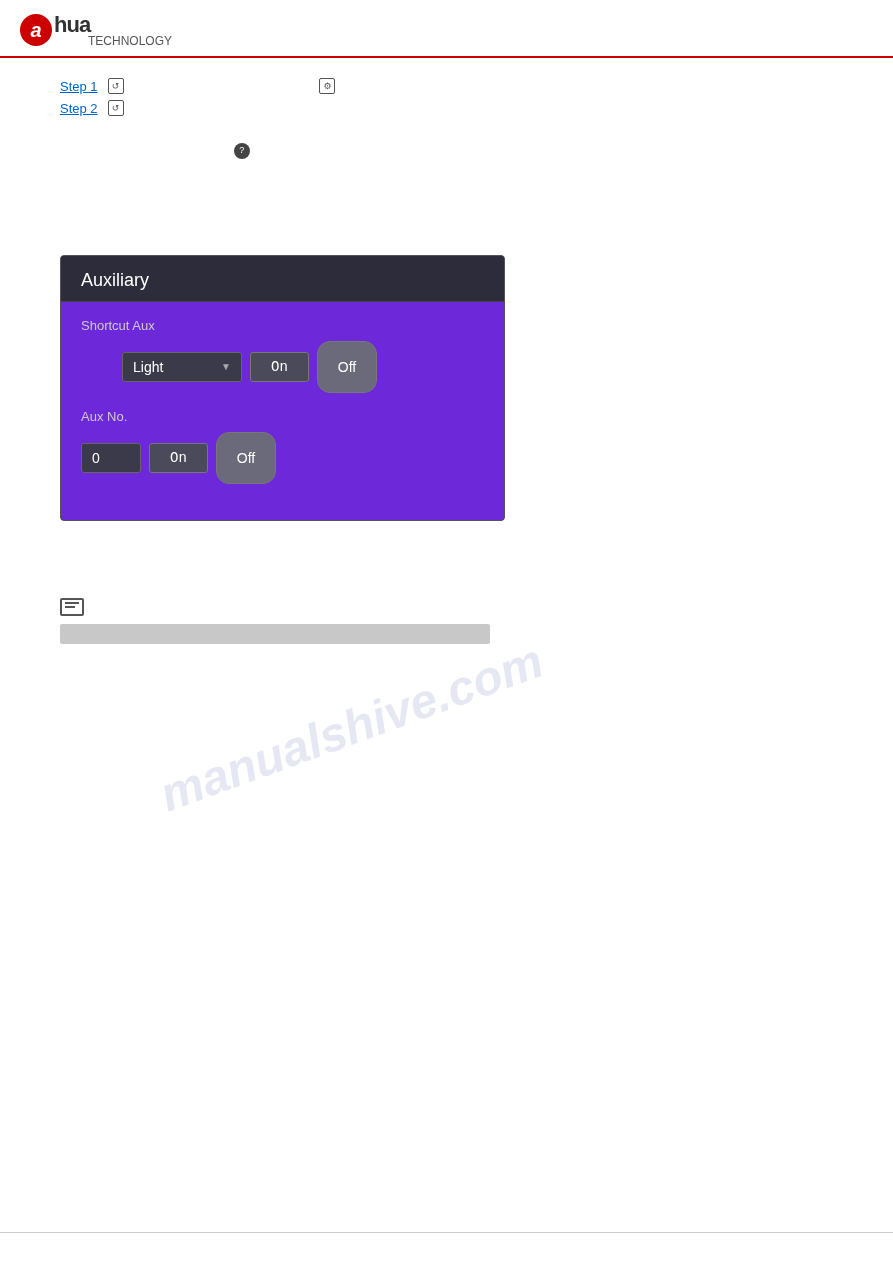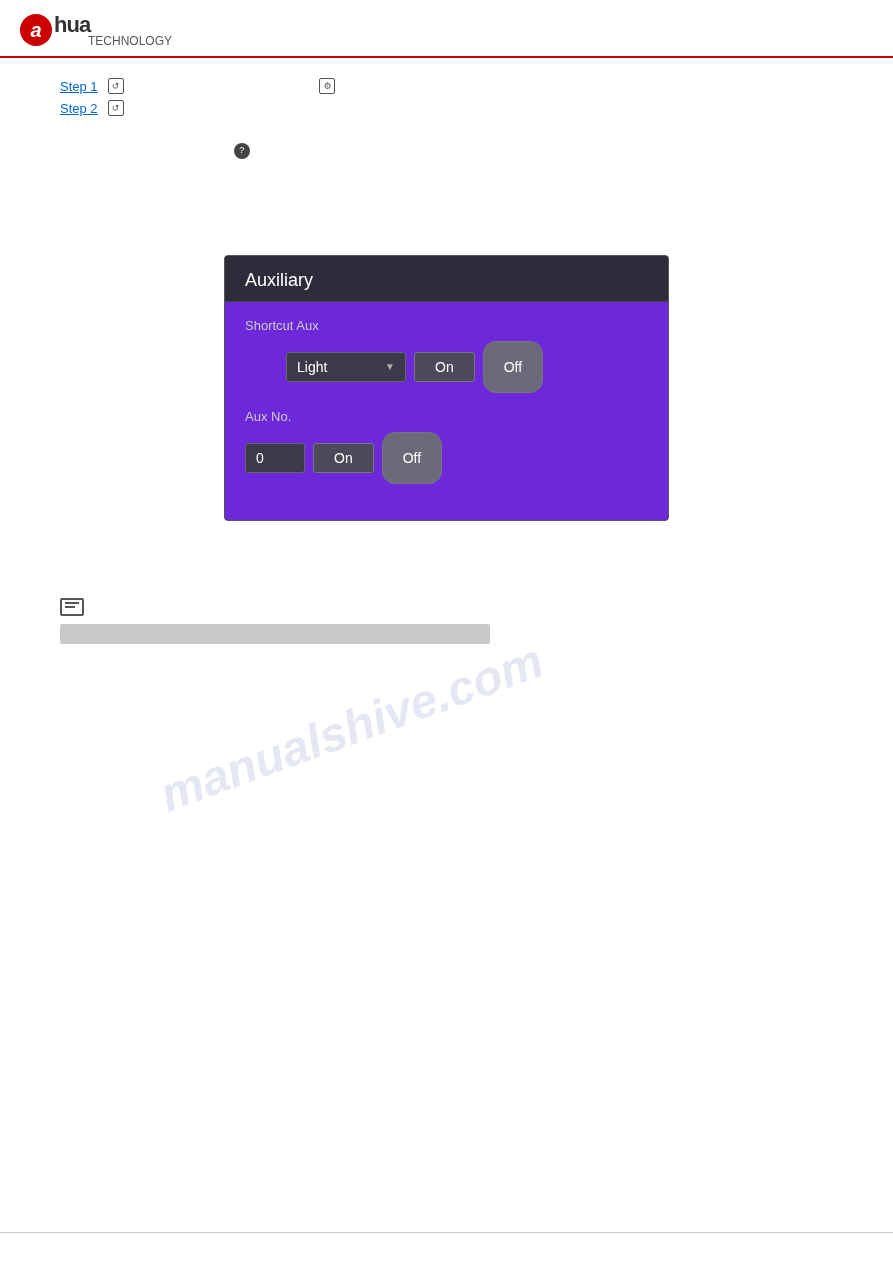--- a/index.html
+++ b/index.html
@@ -112,21 +112,21 @@
       border-radius: 50%;
       font-size: 9px;
       color: white;
       margin: 0 4px;
       vertical-align: middle;
     }
 
     
     .dialog-container {
       display: flex;
-      justify-content: center;
+      justify-content: flex-start;
       margin: 30px 0 30px 0;
     }
 
     .auxiliary-dialog {
       background: #2c2c3a;
       border: 1px solid #555;
       border-radius: 4px;
       width: 445px;
       padding: 0;
       overflow: hidden;
@@ -183,20 +183,21 @@
     .btn-on {
       background: #4a4a5a;
       border: 1px solid #777;
       border-radius: 3px;
       color: #ffffff;
       font-size: 14px;
       padding: 6px 20px;
       cursor: pointer;
       min-width: 54px;
       text-align: center;
+      font-family: Liberation Mono, monospace;
     }
 
     .btn-off {
       background: #4a4a5a;
       border: 1px solid #777;
       border-radius: 13px;
       color: #ffffff;
       font-size: 14px;
       padding: 17px 20px;
       cursor: pointer;

